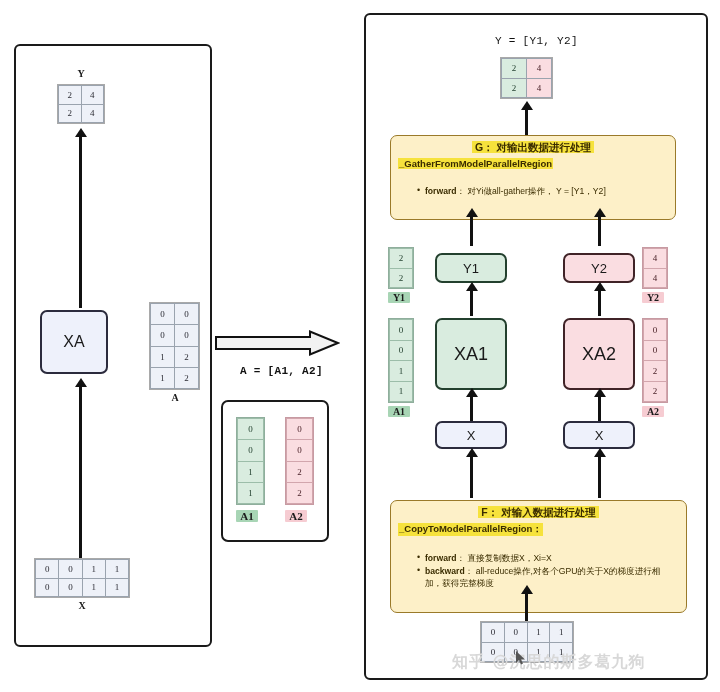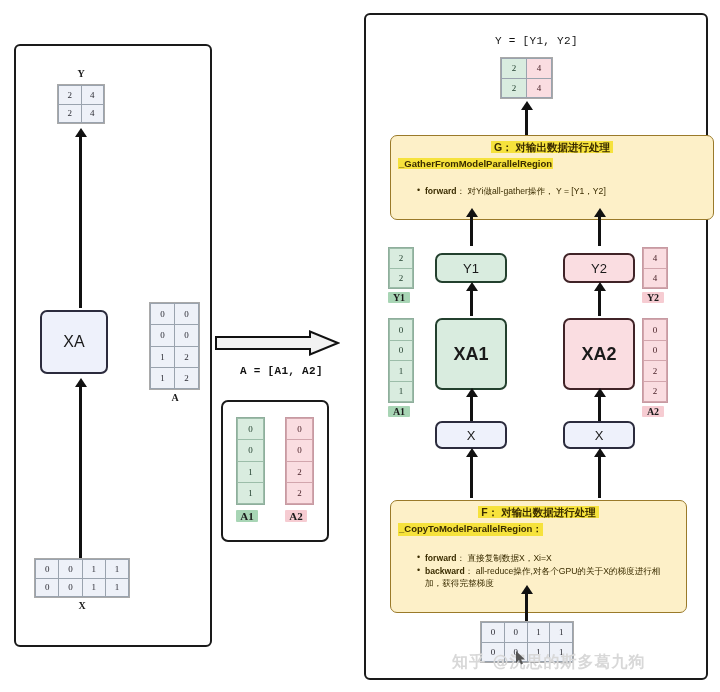--- a/index.html
+++ b/index.html
@@ -71,21 +71,21 @@
     display: flex;
     align-items: center;
     justify-content: center;
     font-size: 13px;
     color: #1a1a1a;
     font-family: "Liberation Sans", sans-serif;
   }
   .opbox.blue  { background: #eef1fb; border-color: #2b2b3d; }
   .opbox.green { background: #d9ecdf; border-color: #23402e; }
   .opbox.pink  { background: #fadde1; border-color: #402327; }
-  .opbox.big   { font-size: 18px; font-weight: bold; text-align: right; }
+  .opbox.big   { font-size: 18px; font-weight: normal; text-align: right; }
   .opbox.xa    { font-size: 16px; }
 
   
   .arrow-up {
     position: absolute;
     width: 3px;
     background: #111;
   }
   .arrow-up::after {
     content: "";
@@ -251,21 +251,21 @@
 
     <div class="mat split" style="left:134px; top:42px; width:53px; height:42px; grid-template-columns:1fr 1fr; grid-template-rows:1fr 1fr; background:#9aa3ae;">
       <div class="cell c-green">2</div>
       <div class="cell c-pink">4</div>
       <div class="cell c-green">2</div>
       <div class="cell c-pink">4</div>
     </div>
 
     <div class="arrow-up" style="left:159px; top:94px; height:26px;"></div>
 
-    <div class="note" id="g-note" style="left:24px; top:120px; width:324px;">
+    <div class="note" id="g-note" style="left:24px; top:120px; width:286px;">
       <span class="note-title">
         <span>G： 对输出数据进行处理</span>
       </span>
       <span class="note-fn">_GatherFromModelParallelRegion</span>
       <ul class="note-list">
         <li><b>forward</b><span>： 对Yi做all-gather操作， Y = [Y1，Y2]</span></li>
       </ul>
     </div>
 
     <div class="arrow-up" style="left:104px; top:201px; height:30px;"></div>
@@ -312,21 +312,21 @@
     <div class="cap hl-pink" style="left:276px; top:391px; width:22px;">A2</div>
 
     <div class="opbox pink big" style="left:197px; top:303px; width:72px; height:72px;">XA2</div>
     <div class="arrow-up" style="left:232px; top:381px; height:25px;"></div>
 
     <div class="opbox blue" style="left:197px; top:406px; width:72px; height:28px;">X</div>
     <div class="arrow-up" style="left:232px; top:441px; height:42px;"></div>
 
     <div class="note" id="f-note" style="left:24px; top:485px; width:297px;">
       <span class="note-title">
-        <span>F： 对输出数据进行处理</span>
+        <span>F： 对输入数据进行处理</span>
       </span>
       <span class="note-fn"><span>_CopyToModelParallelRegion</span><span>：</span></span>
       <ul class="note-list">
         <li><b>forward</b><span>： 直接复制数据X，Xi=X</span></li>
         <li><b>backward</b><span>： all-reduce操作,对各个GPU的关于X的梯度进行相加，获得完整梯度</span></li>
       </ul>
     </div>
 
     <div class="arrow-up" style="left:159px; top:578px; height:28px;"></div>
 

